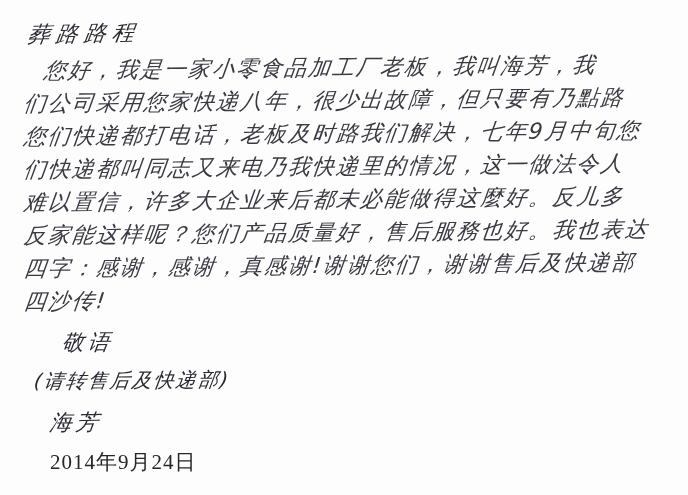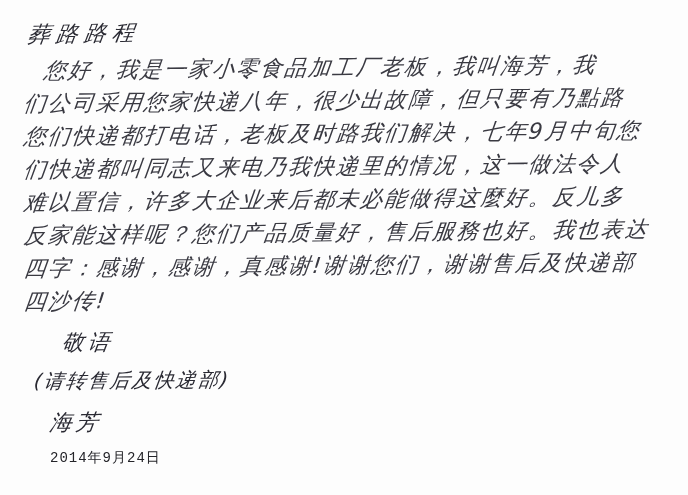--- a/index.html
+++ b/index.html
@@ -40,26 +40,26 @@
     font-size: 22px;
     transform: skewX(-9deg) rotate(-1.2deg);
     letter-spacing: 6px;
   }
   .hand.sign {
     font-size: 22px;
     transform: skewX(-8deg) rotate(-0.8deg);
     letter-spacing: 4px;
   }
   .hand.date {
-    font-size: 14px;
+    font-size: 21px;
     font-style: normal;
     transform: none;
     letter-spacing: 1px;
     color: #242429;
-    font-family: Liberation Mono, monospace;
+    font-family: Liberation Serif, serif;
   }
   .hand.small {
     font-size: 20px;
     transform: skewX(-8deg) rotate(-0.5deg);
     letter-spacing: 2px;
   }
 </style>
 </head>
 <body>
 

